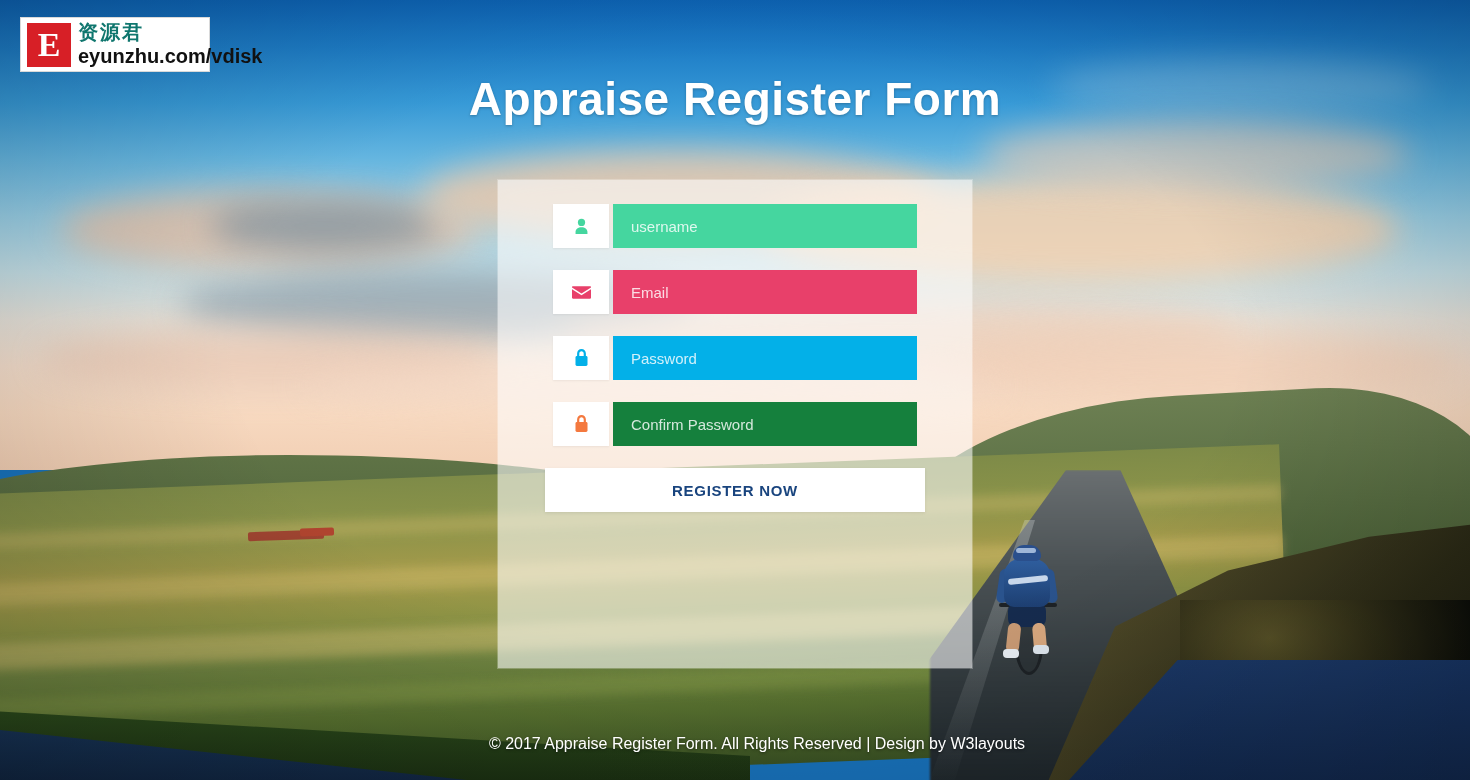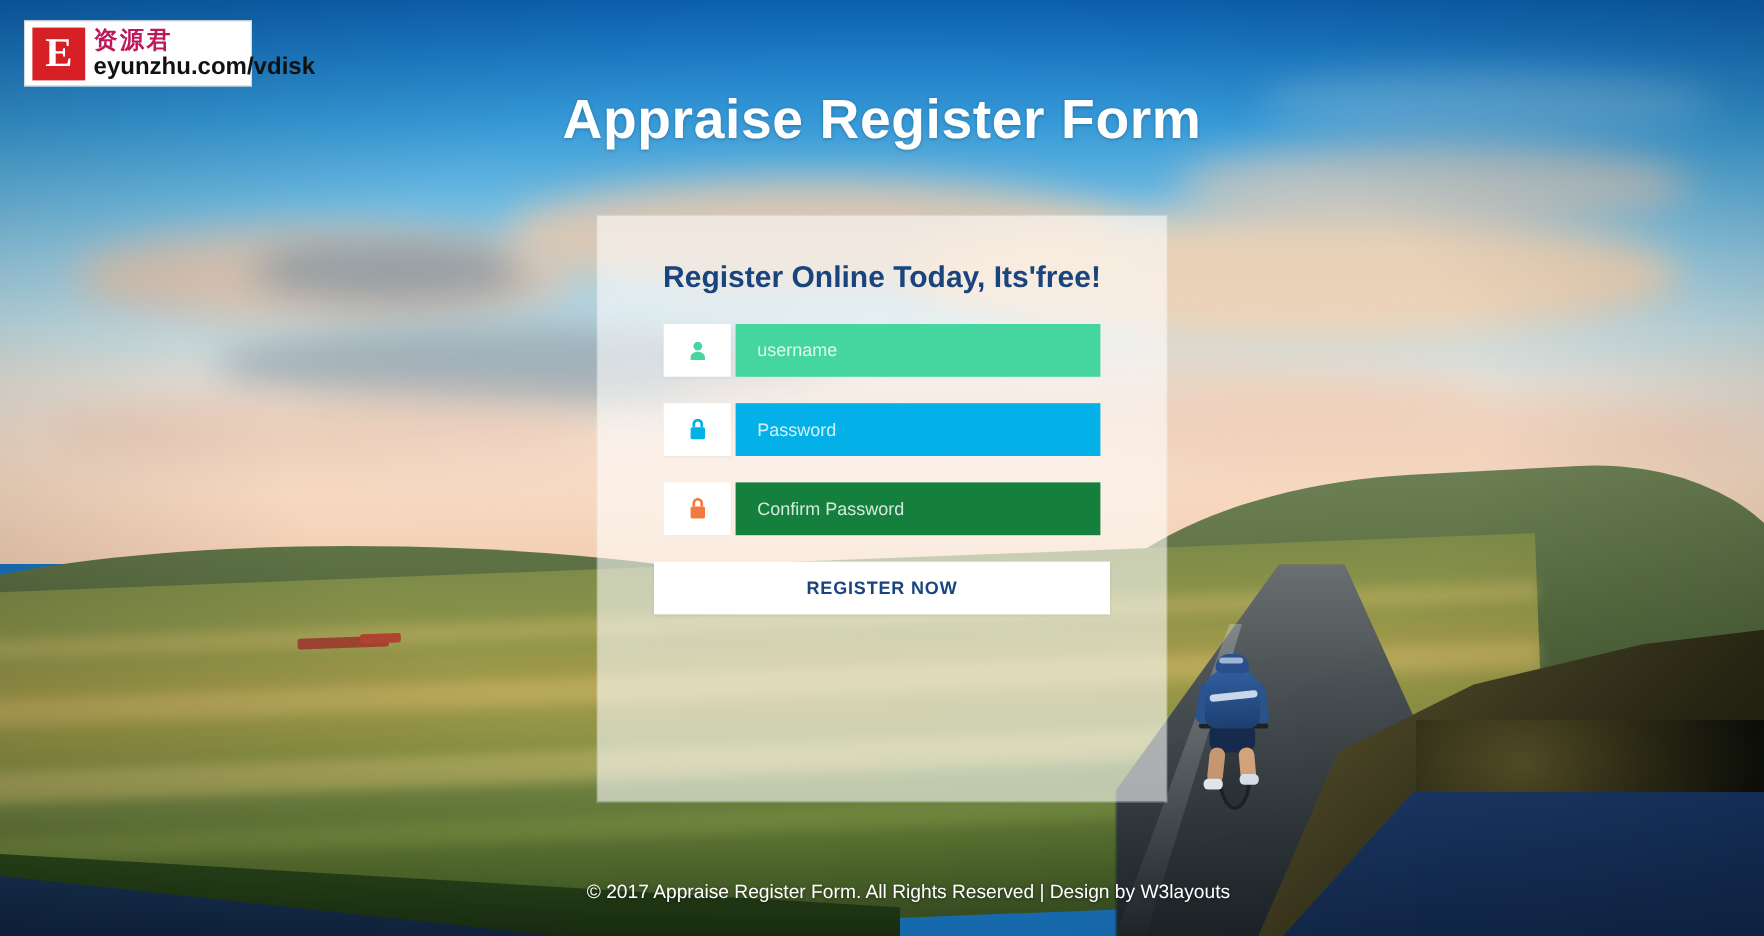--- a/index.html
+++ b/index.html
@@ -227,22 +227,22 @@
   }
   .wm-e span {
     font-family: "Liberation Serif", serif;
     font-weight: bold;
     font-size: 34px;
     color: #ffffff;
     line-height: 1;
   }
   .wm-text { margin-left: 7px; display: flex; flex-direction: column; justify-content: center;}
   .wm-cn {
-    font-family: Liberation Serif, serif;
-    font-size: 20px; font-weight: bold; color: #be185d;
+    font-family: Liberation Mono, monospace;
+    font-size: 20px; font-weight: bold; color: #0f766e;
     letter-spacing: 2px; line-height: 1.1;
   }
   .wm-url {
     font-family: "Liberation Sans", sans-serif;
     font-size: 20px; font-weight: bold; color: #111;
     line-height: 1.1;
   }
 
   
   .content {
@@ -401,34 +401,42 @@
       <div class="wm-url">eyunzhu.com/vdisk</div>
     </div>
   </div>
 
   <div class="content">
 
     <h1 class="page-title">Appraise Register Form</h1>
 
     <div class="form-panel">
 
-      <div class="form-heading">Register Online Today, Its'free!</div>
 
       <div class="fields">
 
         <div class="field-row">
           <div class="icon-box">
             <svg width="17" height="17" viewBox="0 0 16 16" fill="#45d69f">
               <circle cx="8" cy="4.2" r="3.4"></circle>
               <path d="M8 8.6c-3.2 0-5.6 1.9-5.6 4.3V15h11.2v-2.1c0-2.4-2.4-4.3-5.6-4.3z"></path>
             </svg>
           </div>
           <input class="inp" style="background: rgb(69, 214, 159);" type="text" placeholder="username">
         </div>
 
+        <div class="field-row">
+          <div class="icon-box">
+            <svg width="19" height="15" viewBox="0 0 20 15" fill="#e8406a">
+              <path d="M1 1h18c.55 0 1 .45 1 1v.3L10 8.6 0 2.3V2c0-.55.45-1 1-1z"></path>
+              <path d="M0 4.2v8.8c0 .55.45 1 1 1h18c.55 0 1-.45 1-1V4.2l-10 6.2L0 4.2z"></path>
+            </svg>
+          </div>
+          <input class="inp" style="background: rgb(232, 64, 106);" type="email" placeholder="Email">
+        </div>
 
         <div class="field-row">
           <div class="icon-box">
             <svg width="15" height="18" viewBox="0 0 14 18" fill="#03b0e8">
               <path d="M7 0C4.5 0 2.6 2 2.6 4.4V7h2.2V4.4c0-1.25 1-2.25 2.2-2.25S9.2 3.15 9.2 4.4V7h2.2V4.4C11.4 2 9.5 0 7 0z"></path>
               <rect x="1" y="7" width="12" height="10" rx="1.4"></rect>
             </svg>
           </div>
           <input class="inp" style="background: rgb(3, 176, 232);" type="password" placeholder="Password">
         </div>

